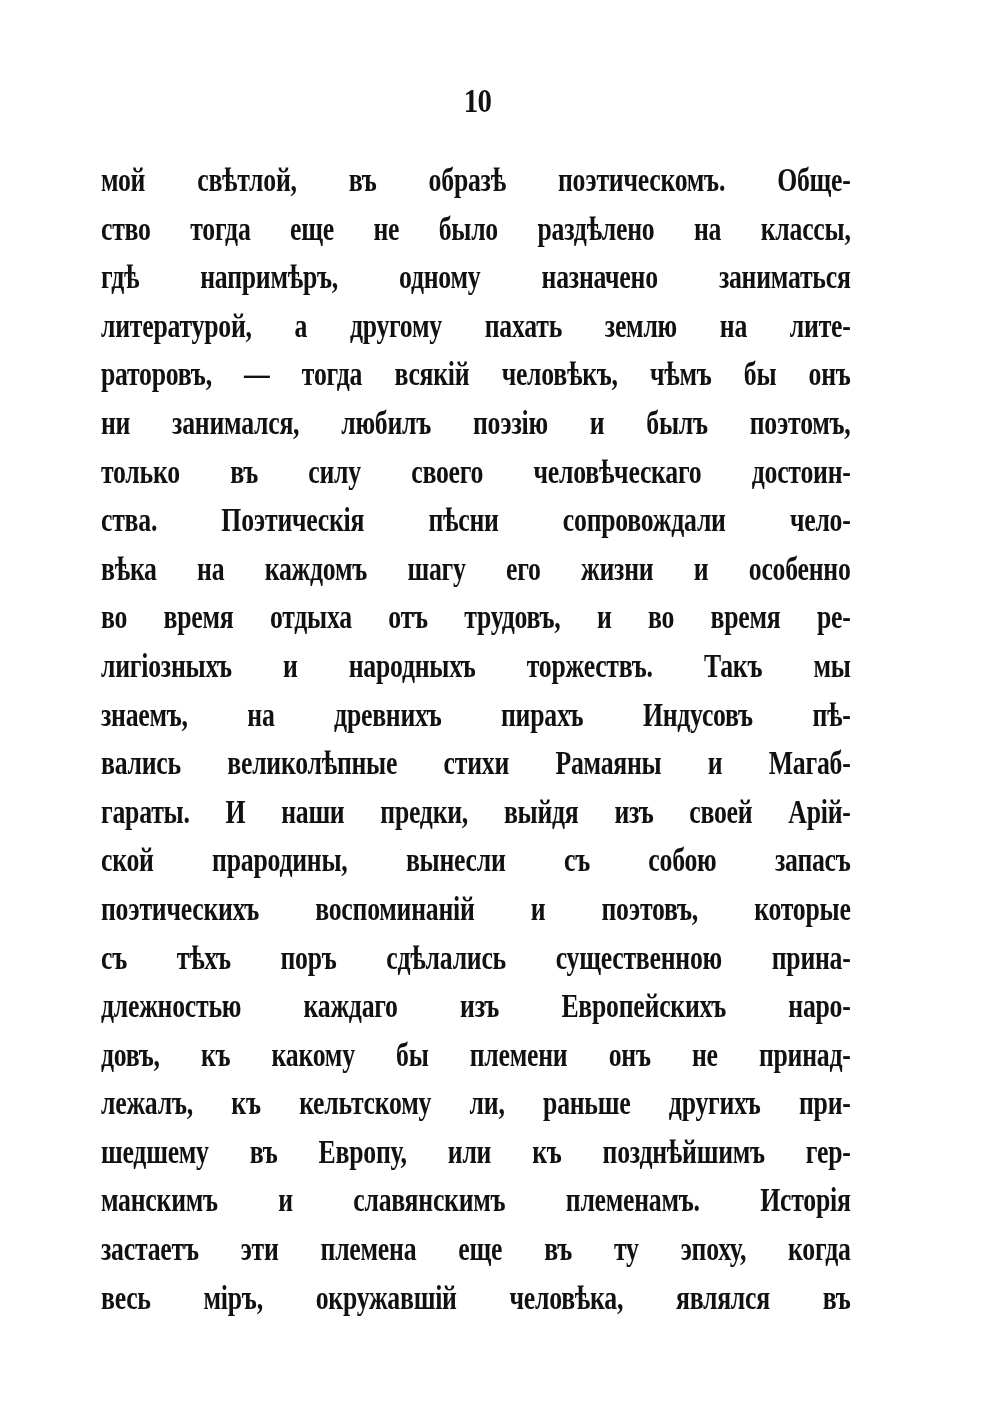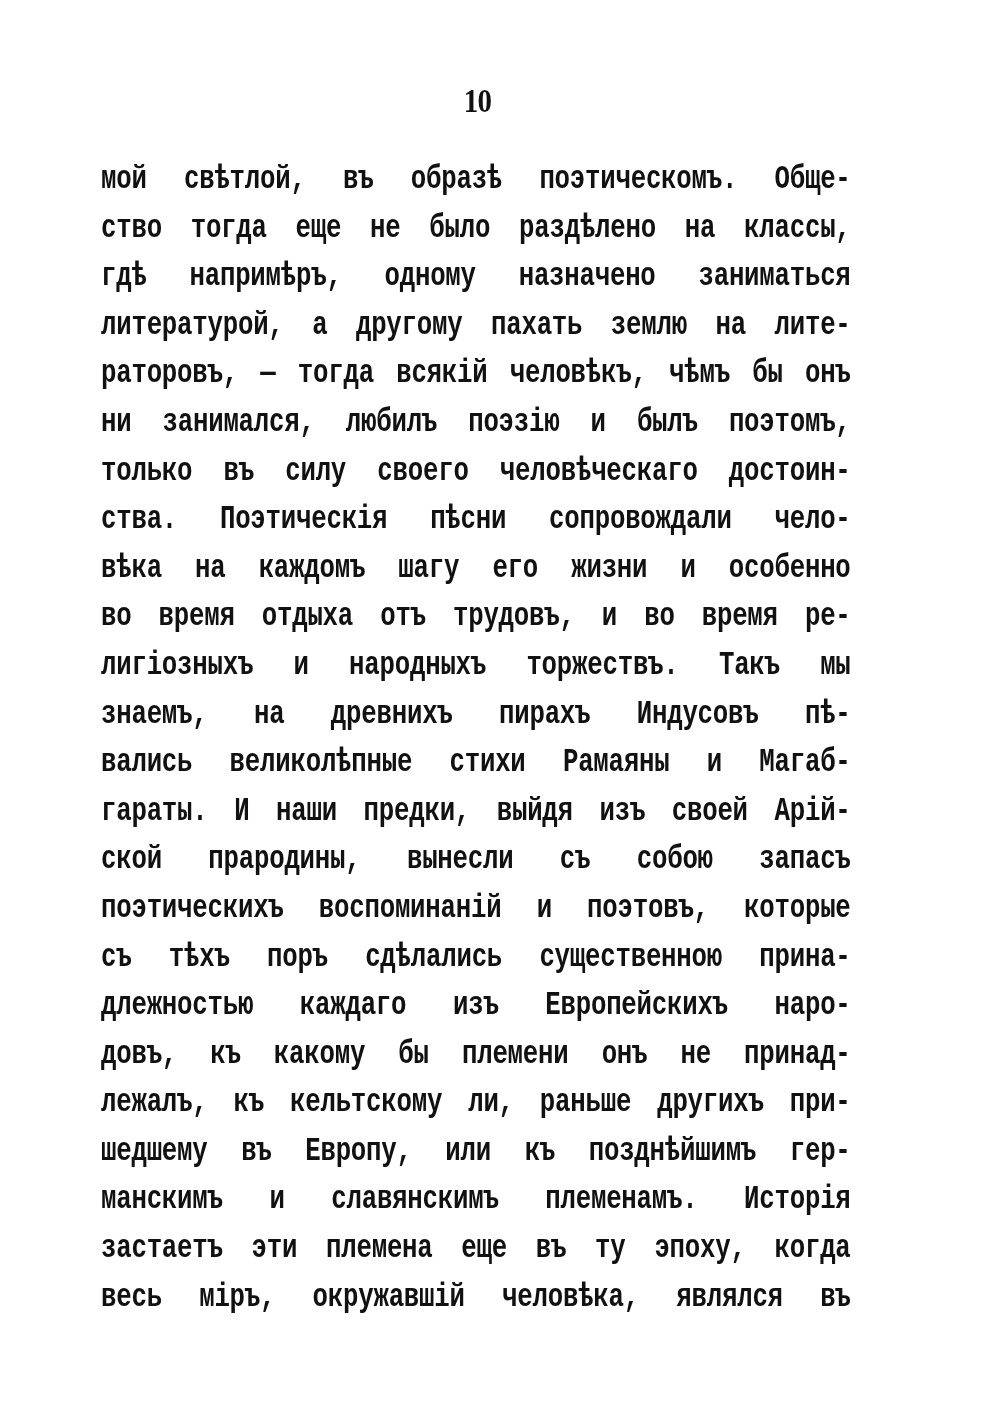--- a/index.html
+++ b/index.html
@@ -33,21 +33,20 @@
       font-weight: bold;
       letter-spacing: -1px;
       transform: scaleX(0.85);
       transform-origin: 477px 0;
     }
     .text-block {
       position: absolute;
       left: 101px;
       top: 156px;
       width: 750px;
-      font-family: Liberation Mono, monospace;
     }
     .line {
       height: 48.6px;
       line-height: 48.6px;
       font-size: 33px;
       font-weight: bold;
       white-space: nowrap;
       text-align: justify;
       text-align-last: justify;
       transform: scaleX(0.78);

